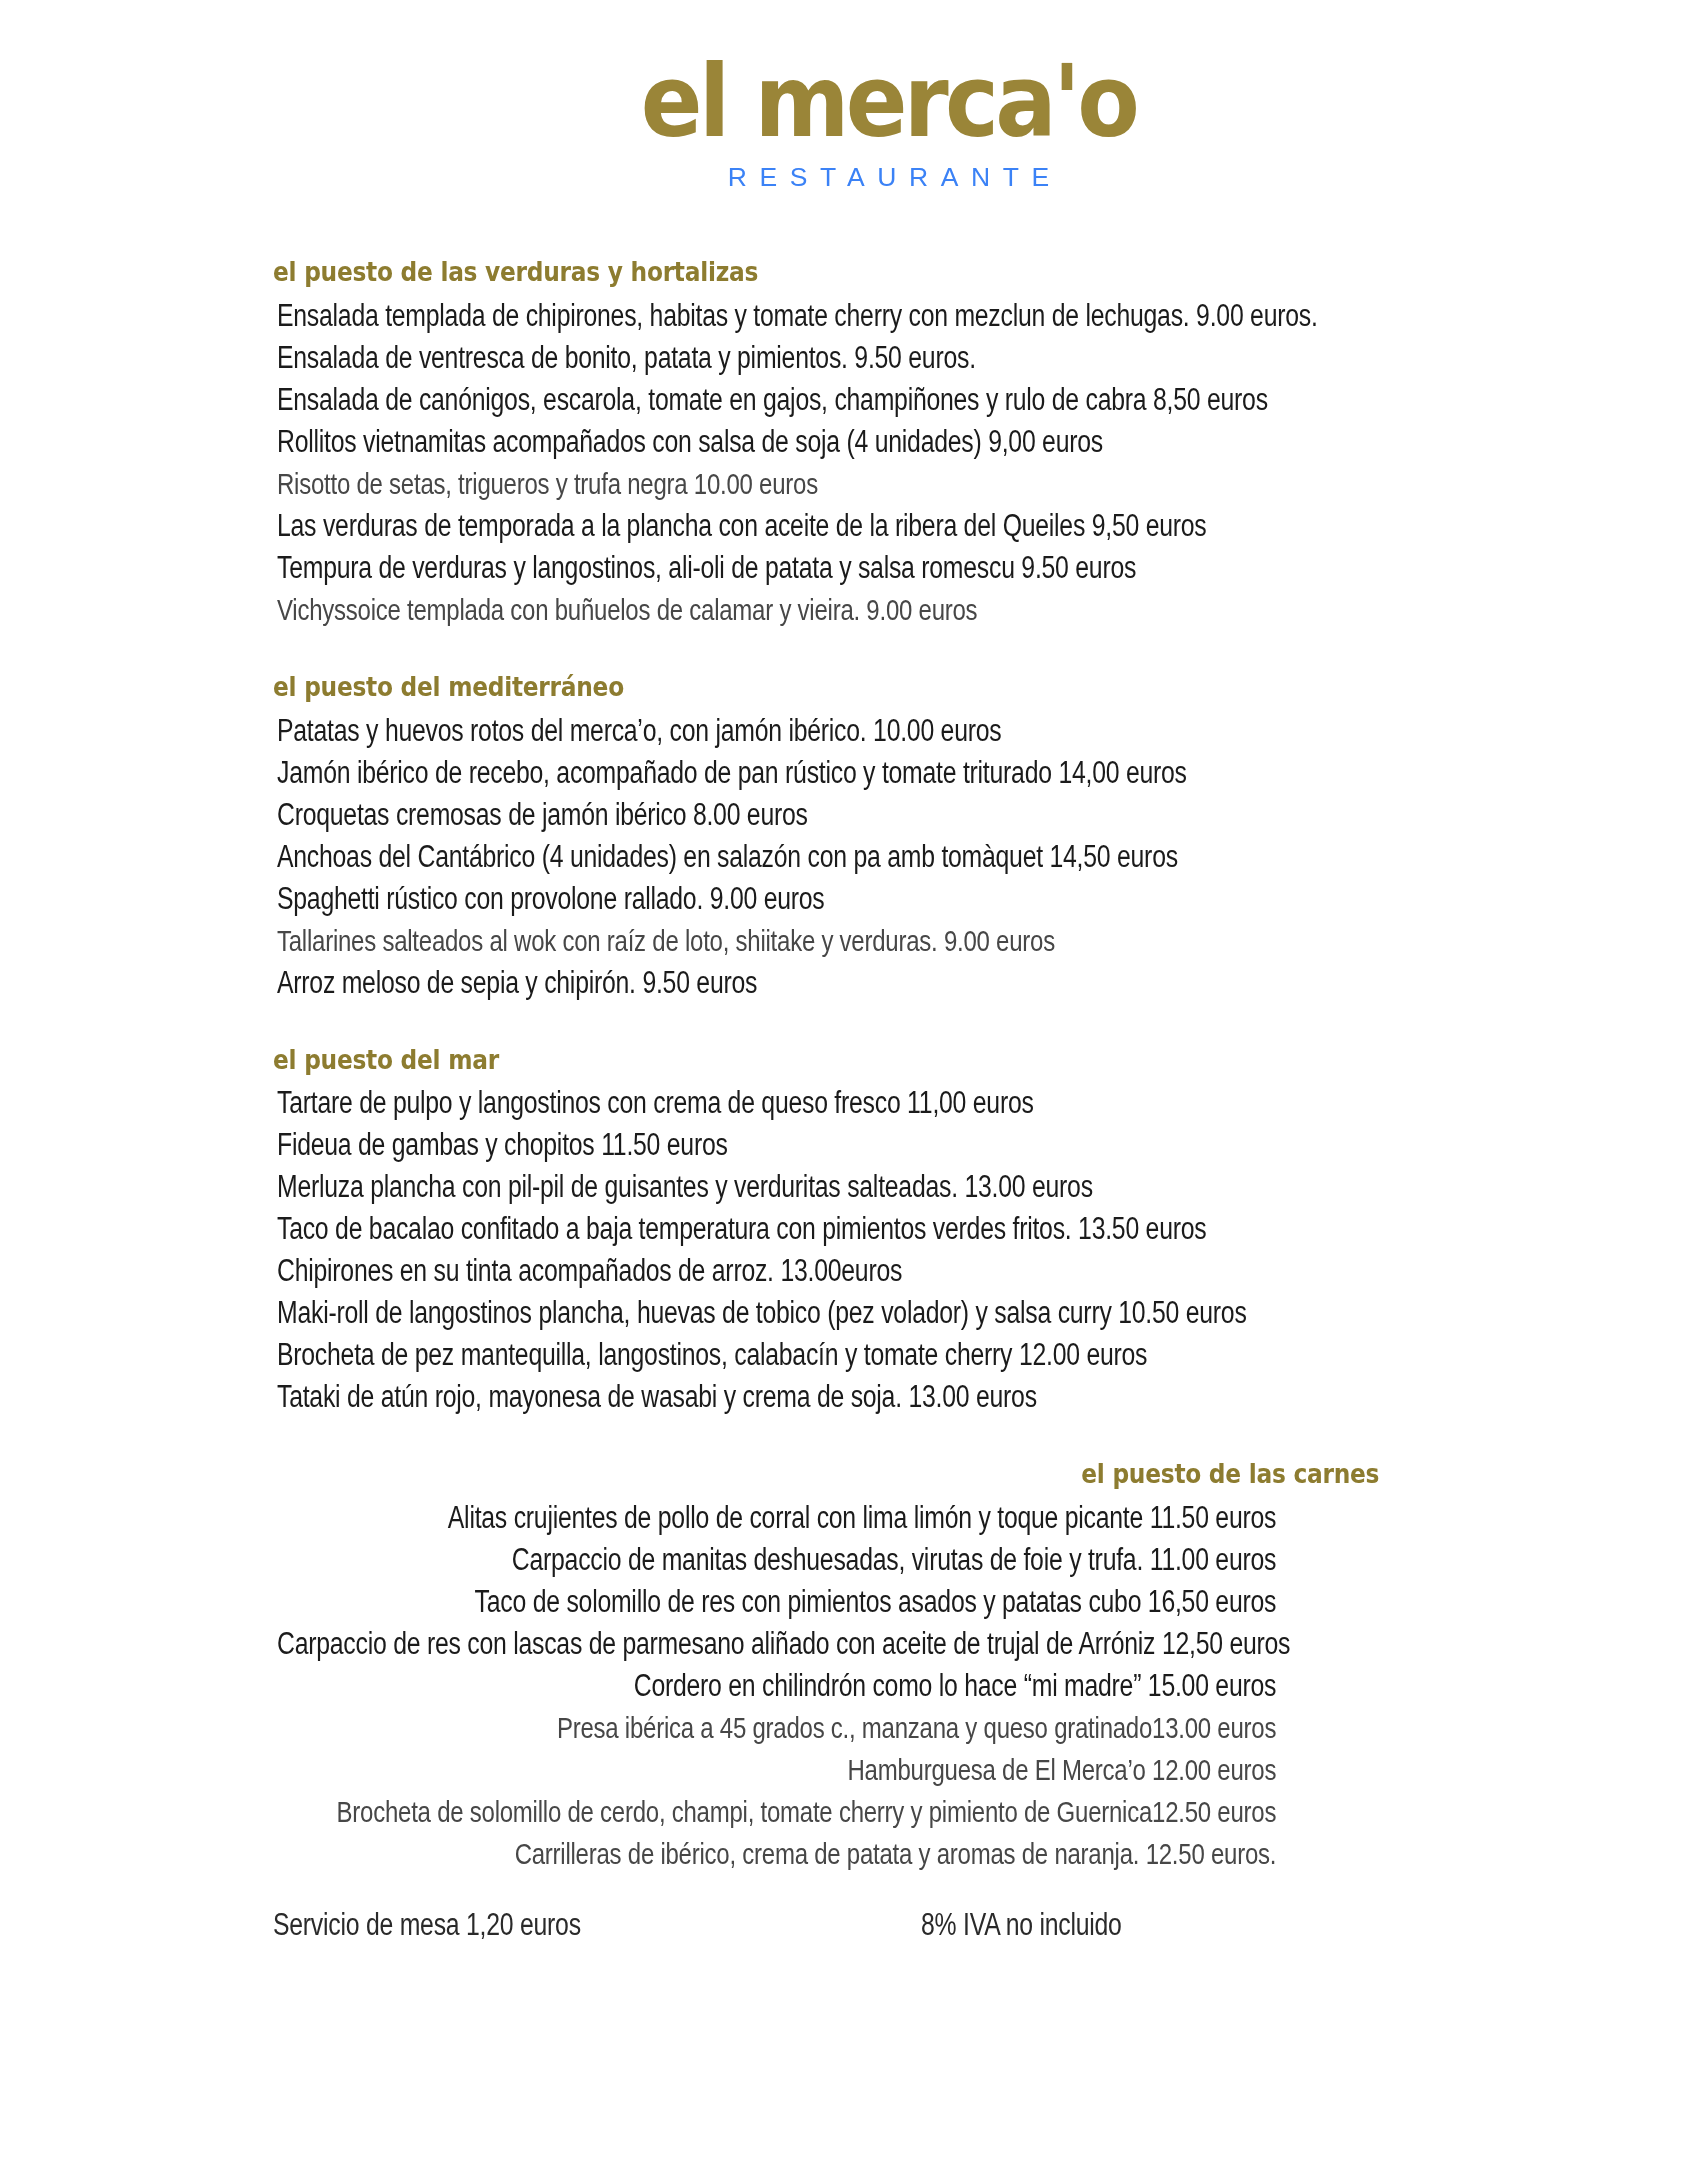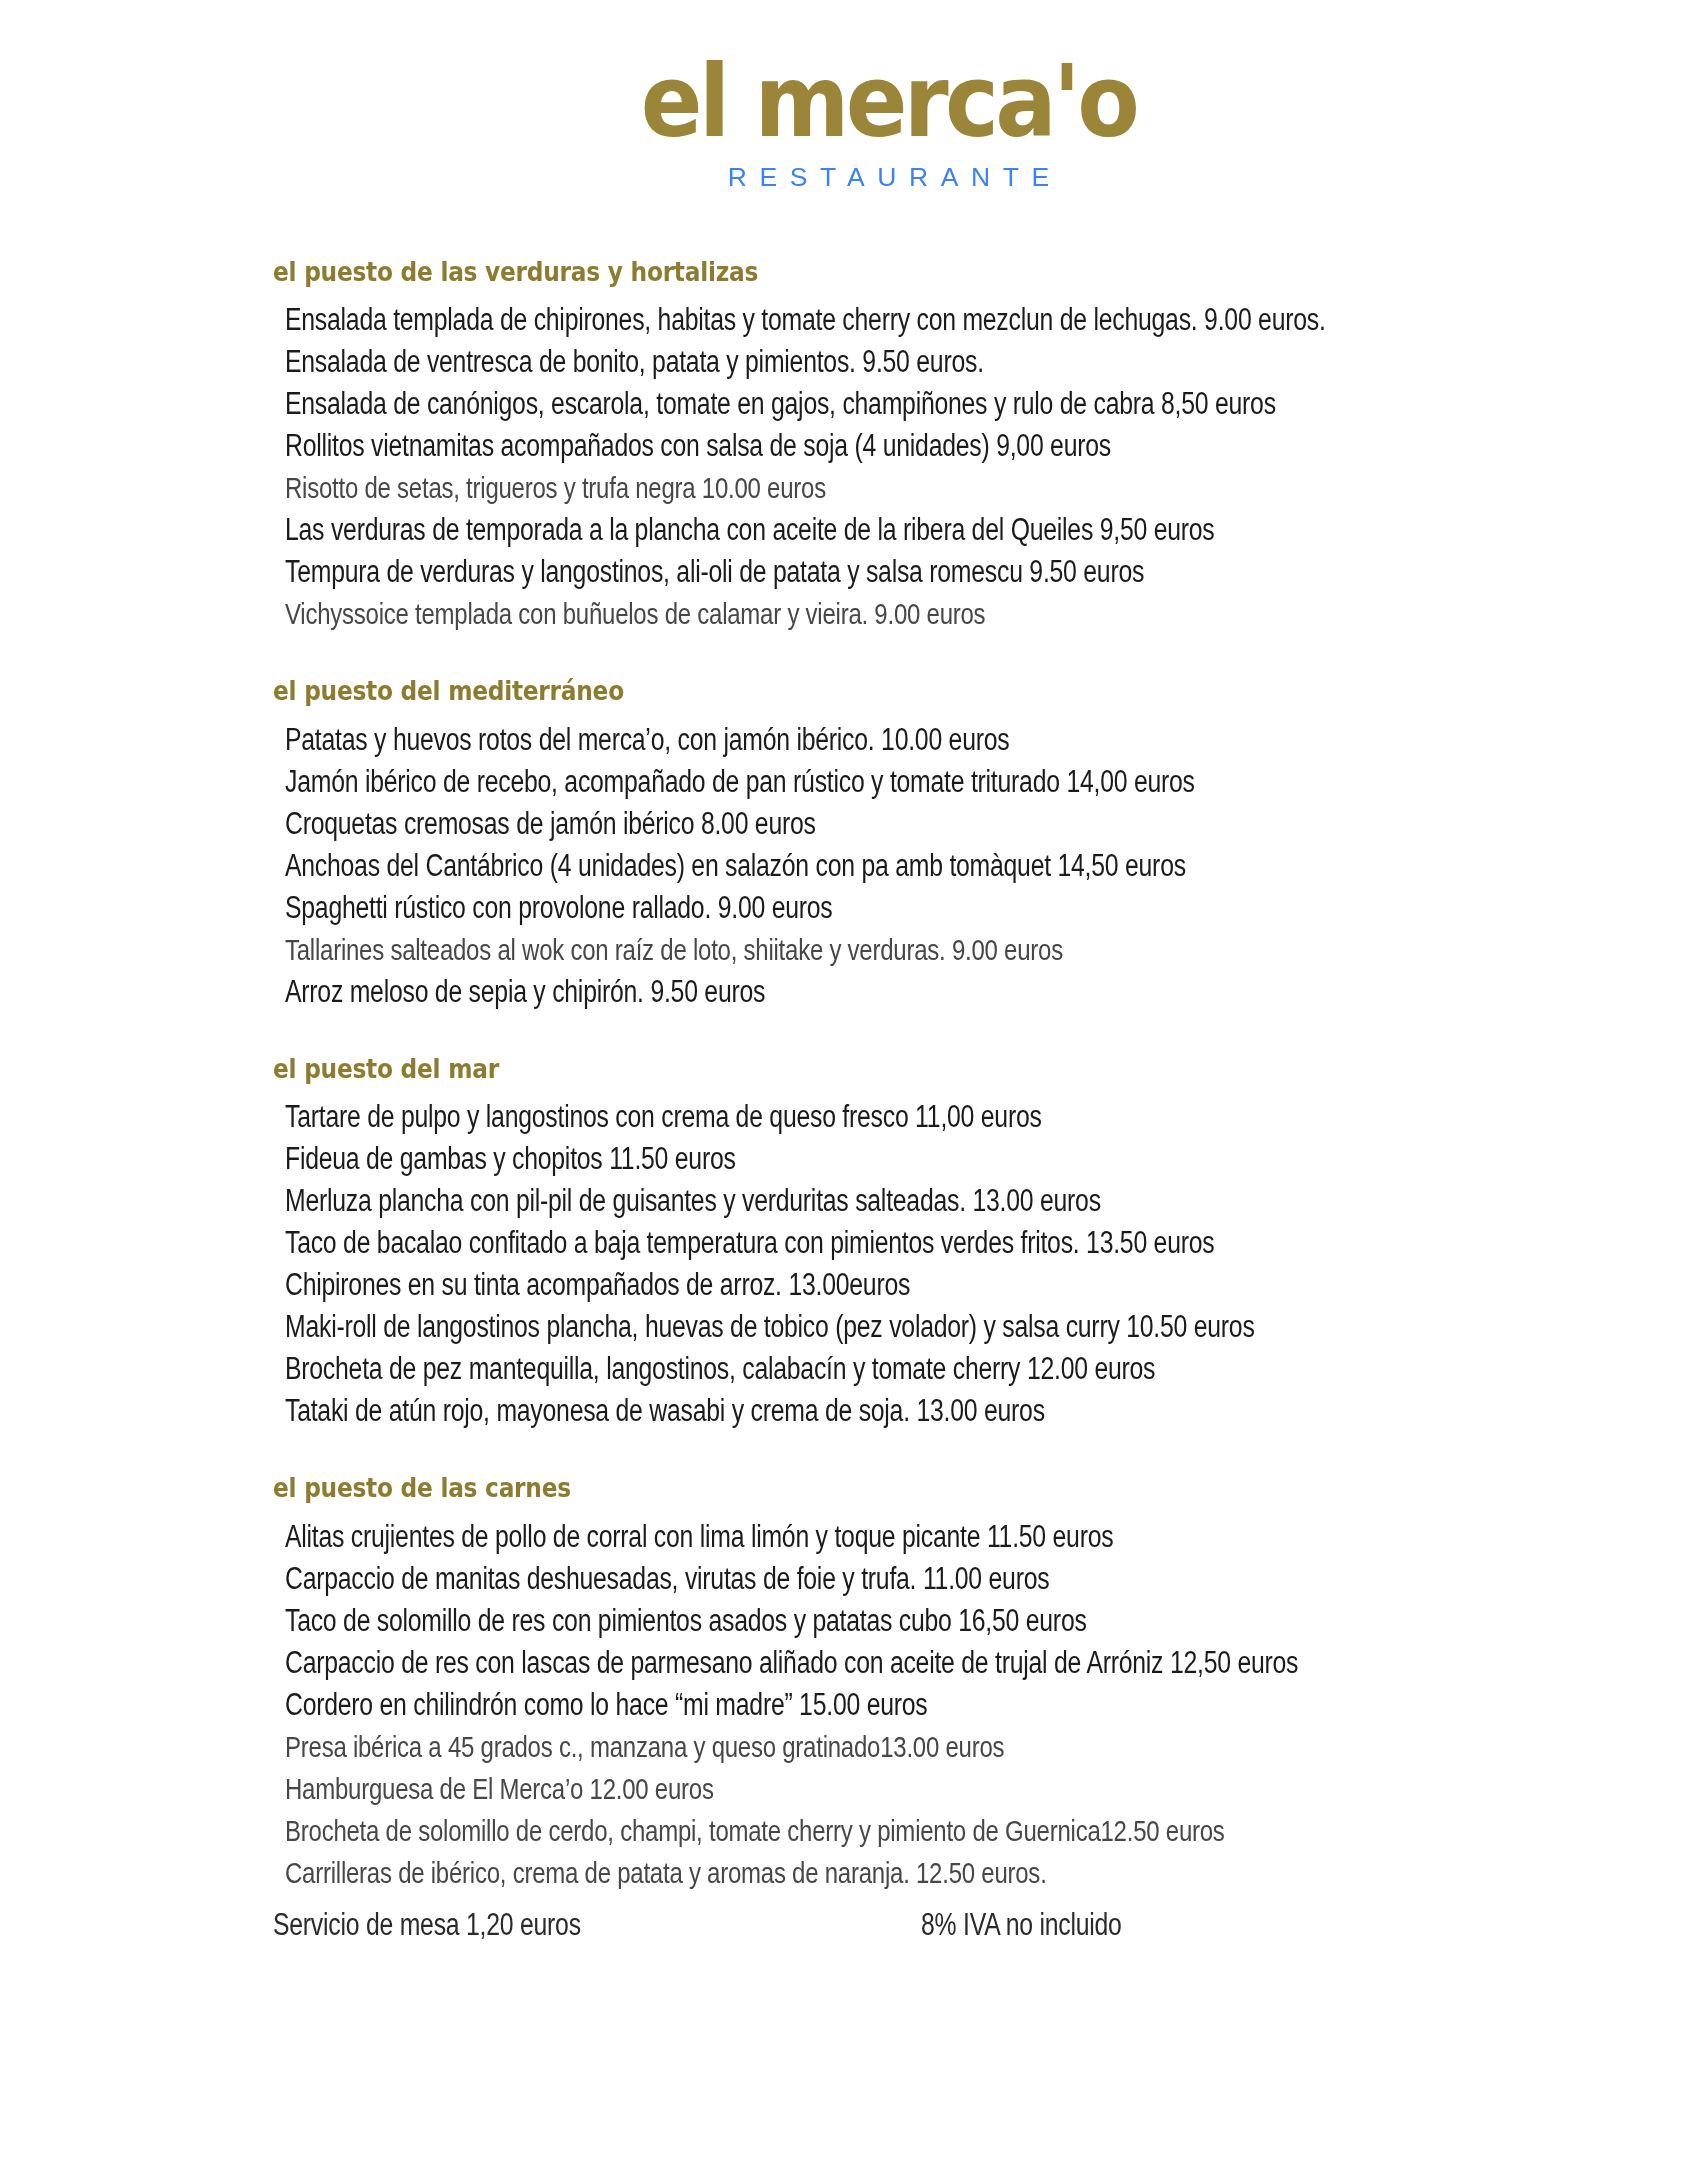--- a/index.html
+++ b/index.html
@@ -56,38 +56,39 @@
     top: 257px;
     left: 228px;
     width: 1257px;
   }
 
   .section {
     margin-bottom: 41px;
   }
   .section:last-of-type {
     margin-bottom: 0;
+    text-align: right;
   }
 
   .section-heading {
     font-family: "DejaVu Sans", sans-serif;
     font-weight: 700;
     font-size: 26.5px;
     color: #8d7c30;
     letter-spacing: -0.3px;
     transform: scaleX(0.88);
     transform-origin: left center;
     white-space: nowrap;
     margin-bottom: 7.3px;
     line-height: 1.15;
   }
 
   .item-list {
     list-style: none;
-    margin: 12px;
+    margin: 4px;
     padding: 0;
   }
   .item {
     font-family: "Liberation Sans", sans-serif;
     font-weight: 400;
     font-size: 31px;
     line-height: 42px;
     color: #1b1b1b;
     white-space: nowrap;
     transform: scaleX(0.80);

